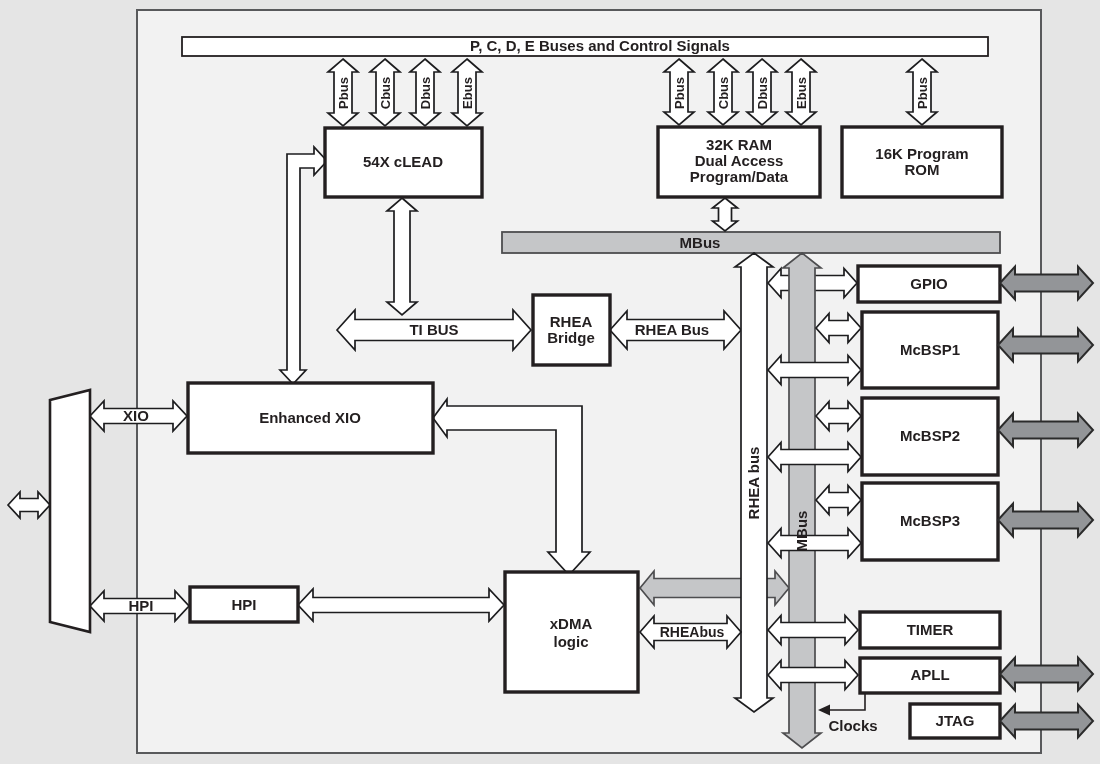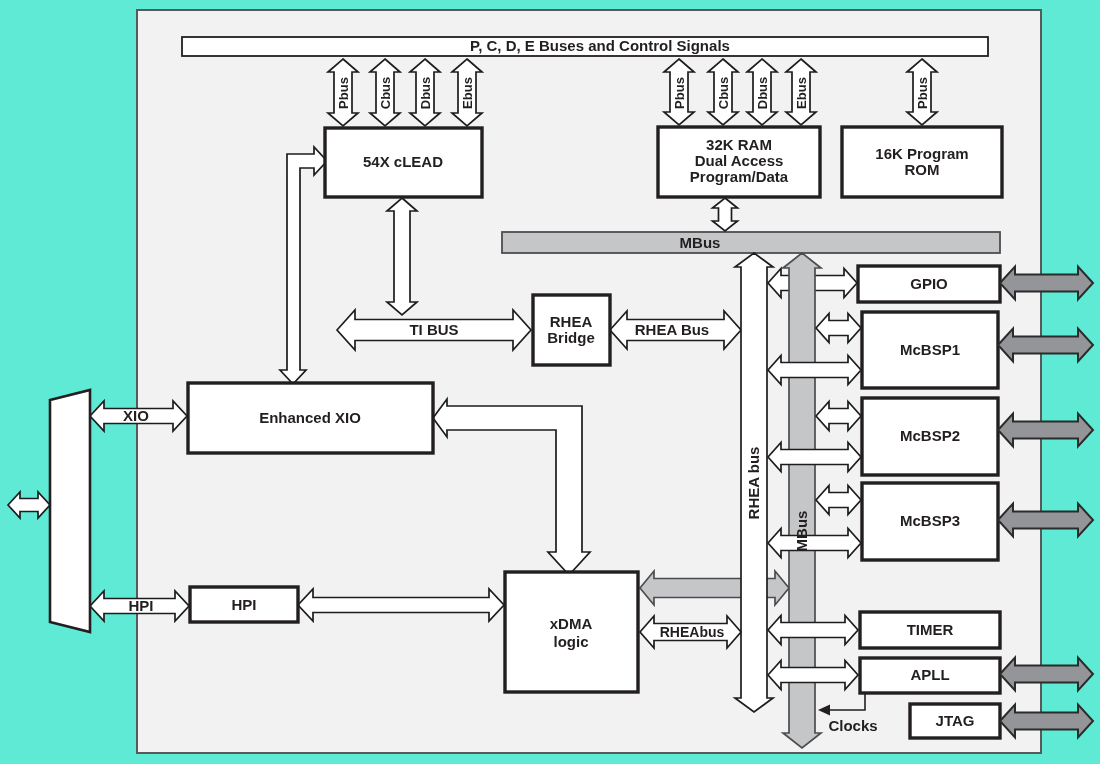--- a/index.html
+++ b/index.html
@@ -1,16 +1,16 @@
 <!DOCTYPE html>
 <html><head>
 <meta charset="utf-8">
 <style>
   html,body{margin:0;padding:0;background:#ffffff;}
-  .stage{width:1100px;height:764px;position:relative;background:#5eead4;font-family:"Liberation Sans",sans-serif;}
+  .stage{width:1100px;height:764px;position:relative;background:#e5e5e5;font-family:"Liberation Sans",sans-serif;}
   svg{display:block;}
   .aw{fill:#ffffff;stroke:#1d1d1f;stroke-width:1.7;stroke-linejoin:miter;}
   .ag{fill:#c5c6c8;stroke:#4d4d4f;stroke-width:1.7;stroke-linejoin:miter;}
   .aio{fill:#939598;stroke:#2b2b2b;stroke-width:2;stroke-linejoin:miter;}
   .blkr{fill:#ffffff;stroke:#231f20;stroke-width:3.4;}
   .barr{fill:#ffffff;stroke:#231f20;stroke-width:1.8;}
   .gbar{fill:#c5c6c8;stroke:#4d4d4f;stroke-width:1.8;}
   .cont{fill:#f2f2f2;stroke:#58595b;stroke-width:2;}
   .trap{fill:#ffffff;stroke:#231f20;stroke-width:2.6;}
   text{fill:#231f20;font-weight:bold;text-anchor:middle;}

